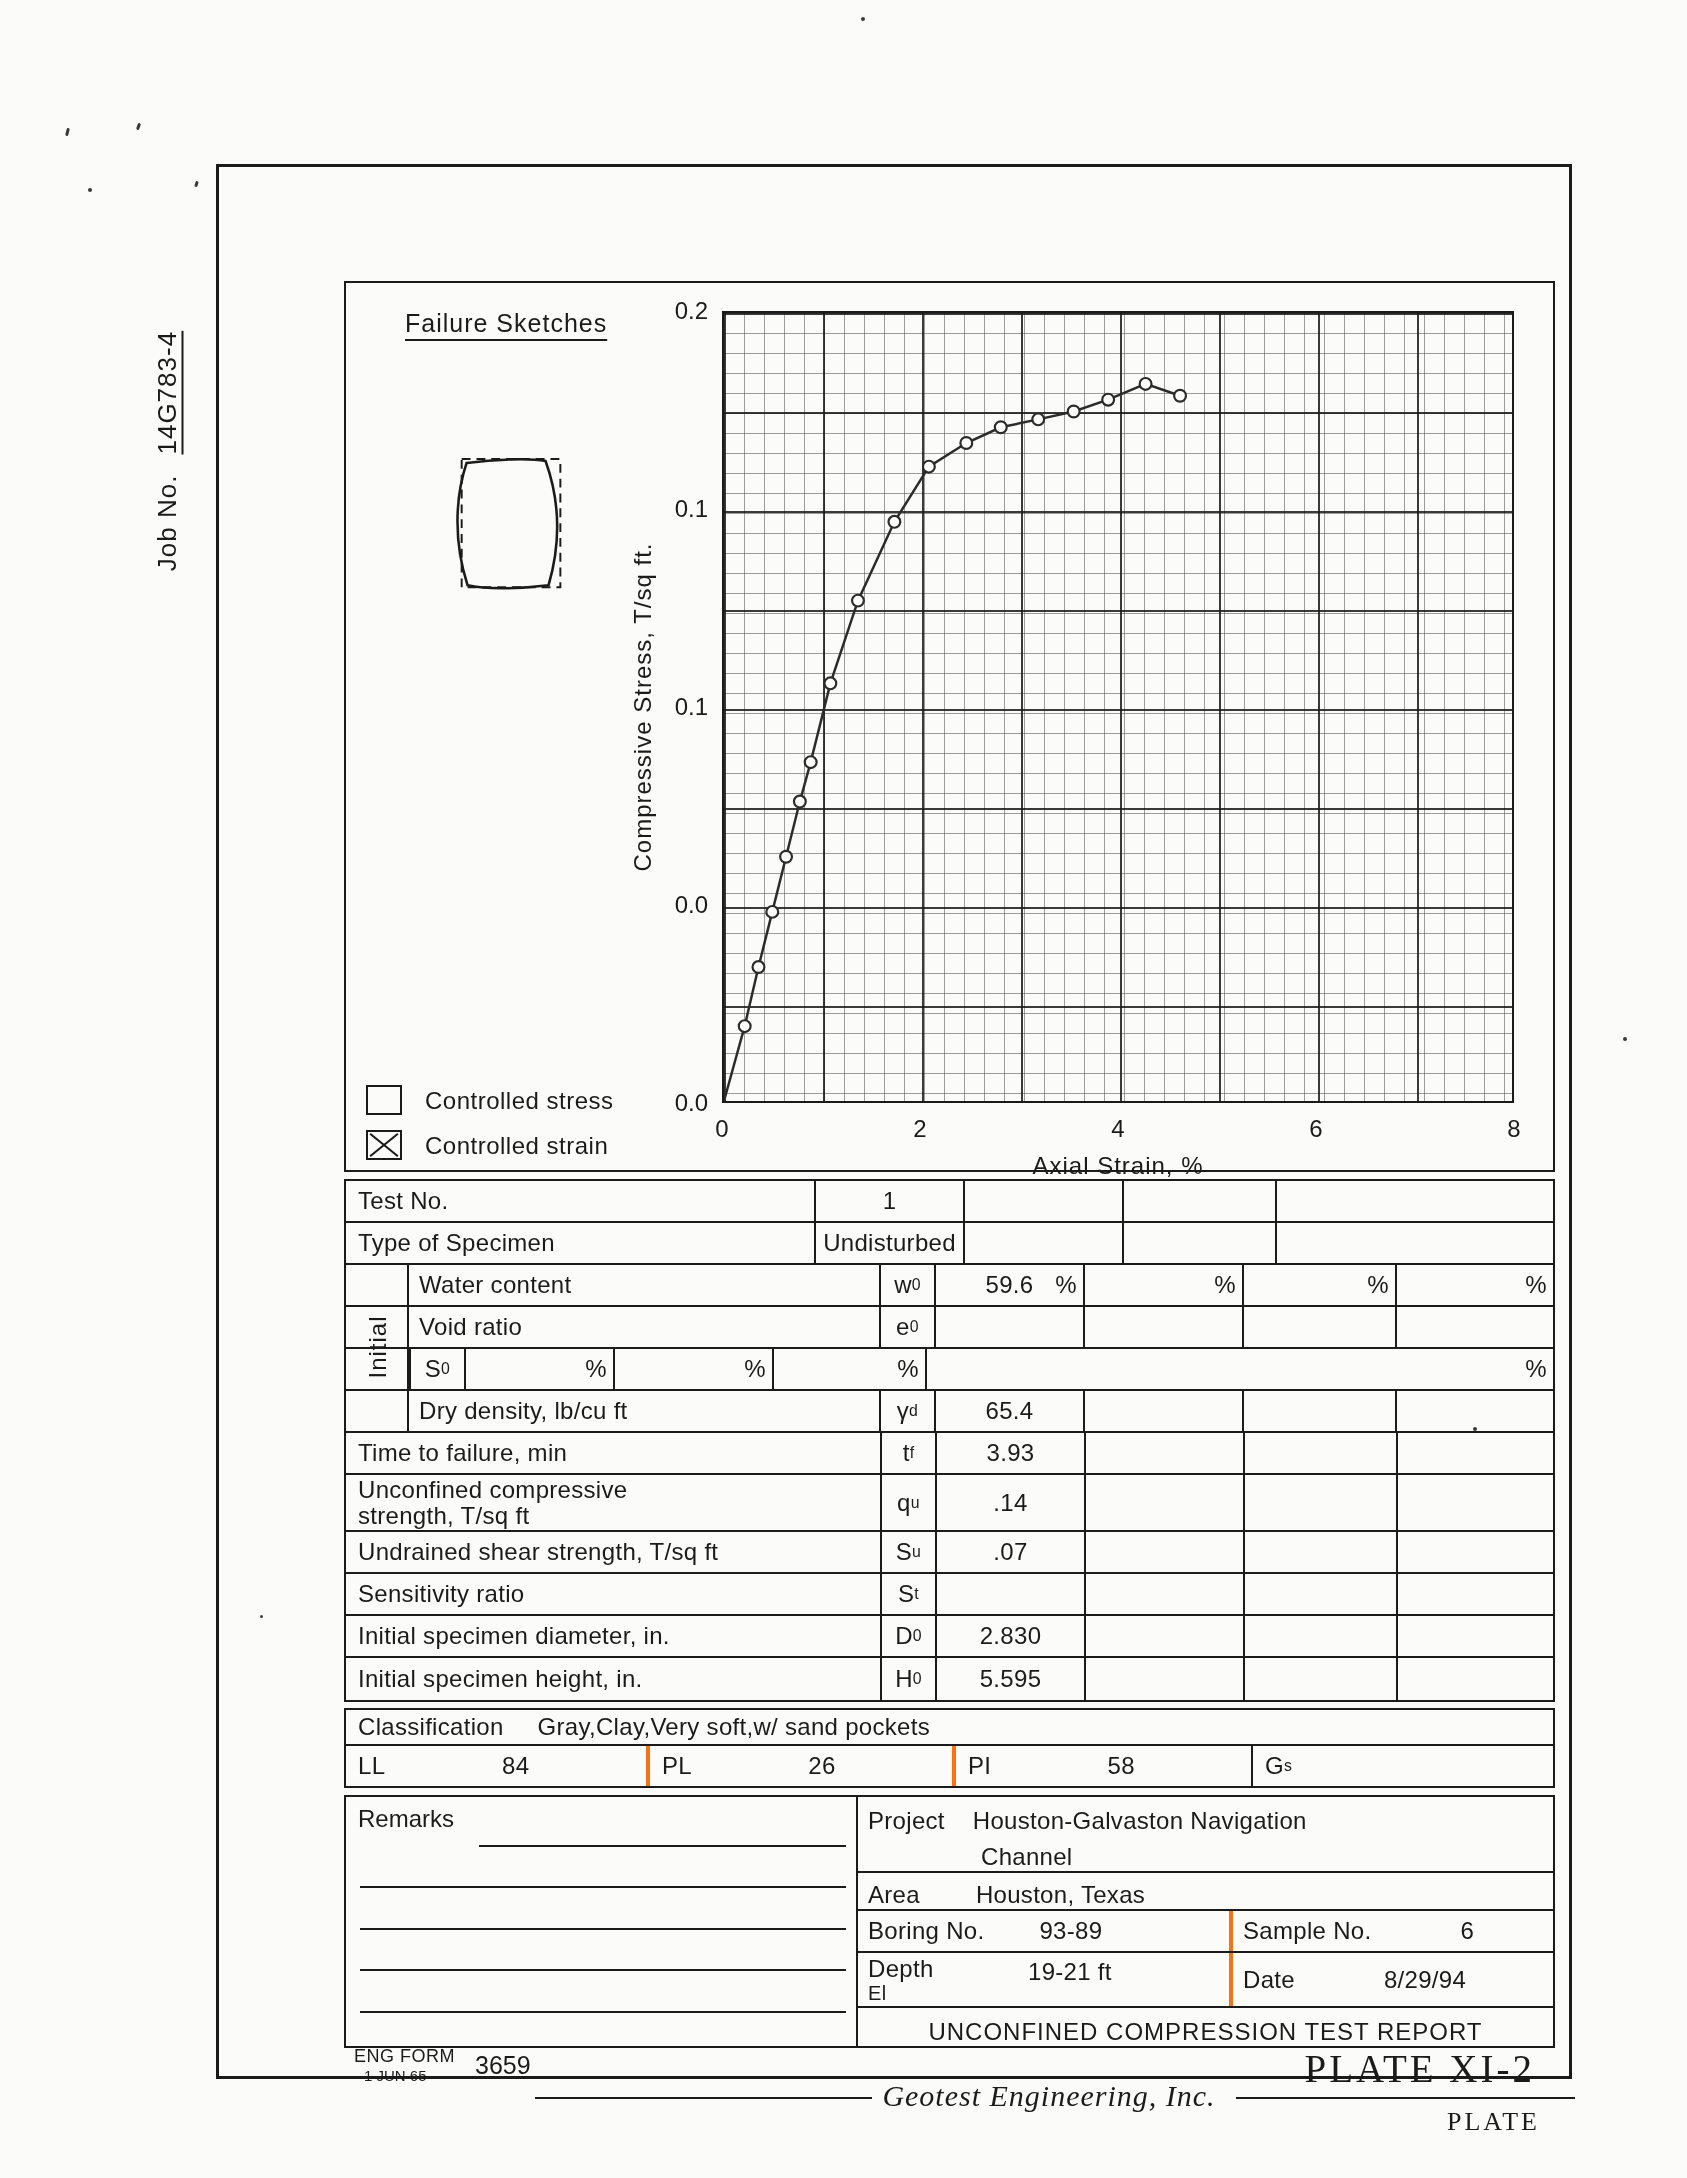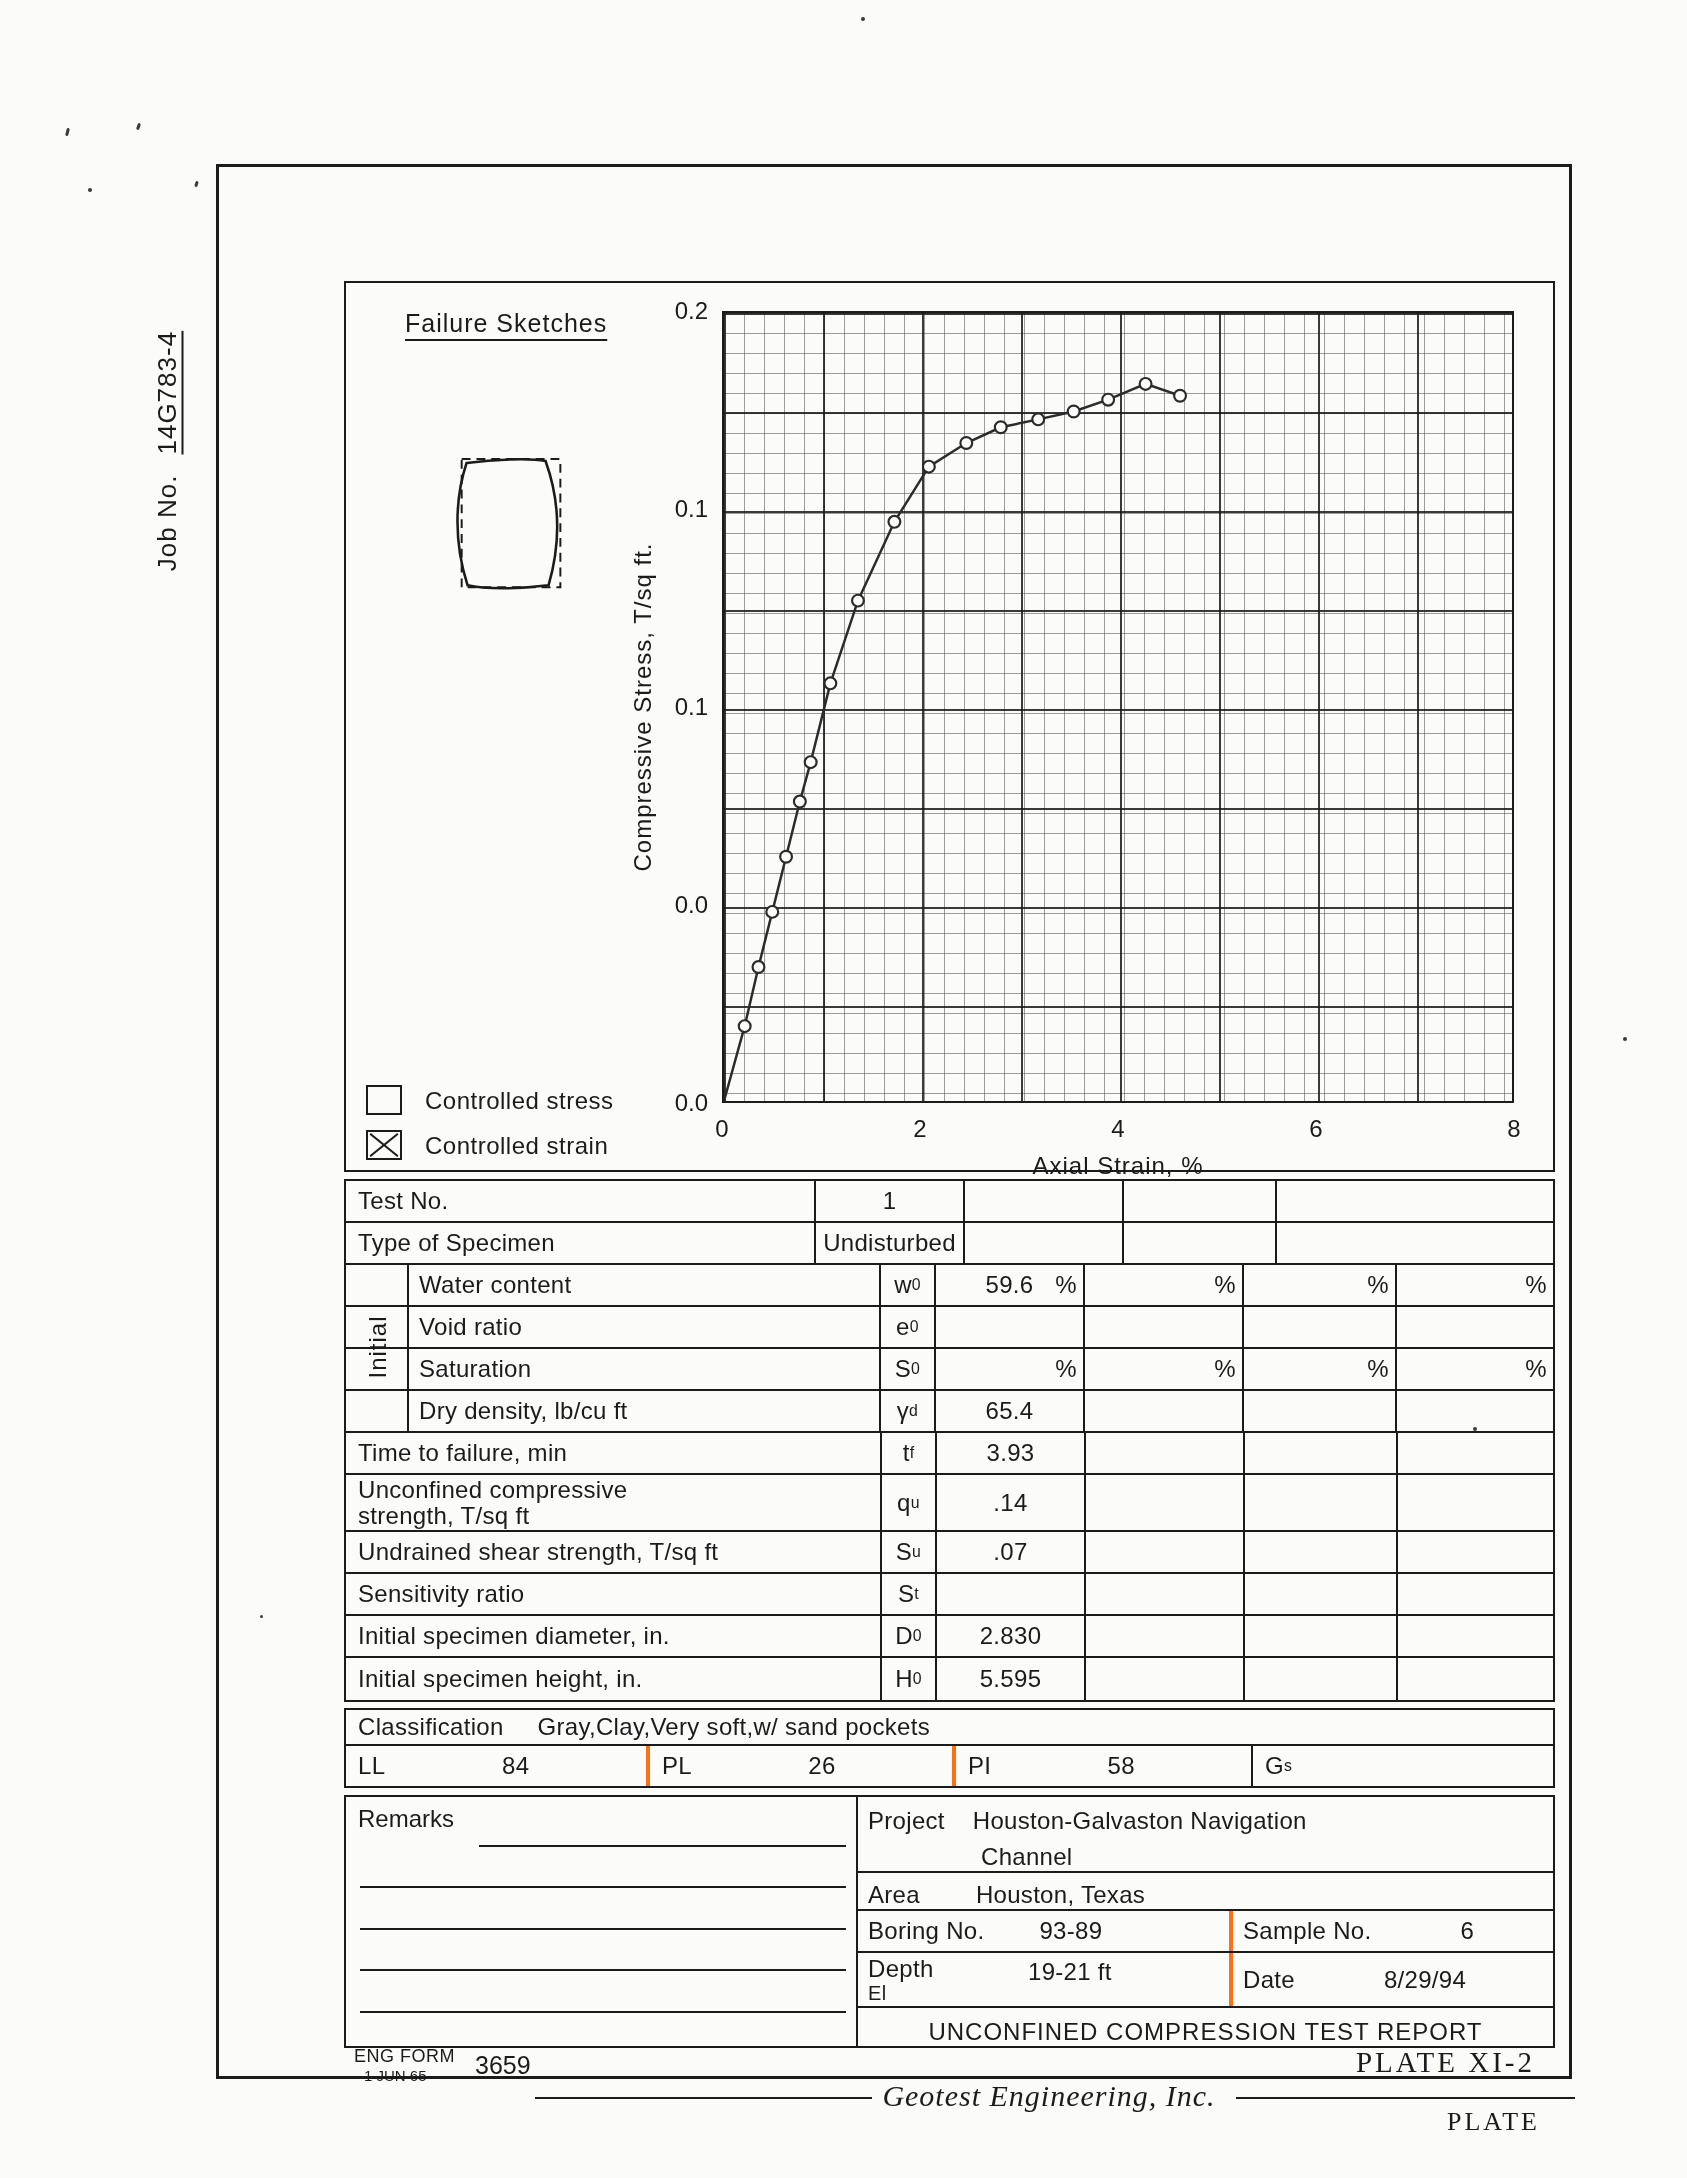--- a/index.html
+++ b/index.html
@@ -108,21 +108,21 @@
   .depth-lbls .el{font-size:20px}
   .depth-val{position:absolute;left:170px;top:5px}
   .ptitle{justify-content:center;letter-spacing:1px}
 
   
   .engform{position:absolute;left:135px;top:1879px;display:flex;gap:20px;align-items:flex-start}
   .ef-name{font-size:18px;letter-spacing:0.5px}
   .ef-date{font-size:15px;padding-left:10px}
   .ef-no{font-size:25px;margin-top:5px}
   .plate{position:absolute;right:34px;top:1879px;font-family:"Liberation Serif",serif;
-         font-size:29px;letter-spacing:3px}
+         font-size:39px;letter-spacing:3px}
   .company{position:absolute;left:871px;top:2079px;width:356px;text-align:center;
            font-family:"Liberation Serif",serif;font-style:italic;font-size:30px;letter-spacing:1px}
   .cline{position:absolute;top:2097px;border-top:2.5px solid #1b1b1b}
   .cl1{left:535px;width:337px}
   .cl2{left:1236px;width:339px}
   .plate-word{position:absolute;left:1447px;top:2107px;font-family:"Liberation Serif",serif;
               font-size:26px;letter-spacing:3px}
 </style>
 </head>
 <body>
@@ -255,21 +255,20 @@
               <sub>0</sub>
             </div>
           <div class="cell v1"></div>
           <div class="cell v2"></div>
           <div class="cell v3"></div>
           <div class="cell v4"></div>
         </div>
 
         <div class="trow h42">
           <div class="cell grp"></div>
-          <div class="cell lblG">Saturation</div>
           <div class="cell sym">
               <span>S</span>
               <sub>0</sub>
             </div>
           <div class="cell v1">
               <span class="u">%</span>
             </div>
           <div class="cell v2">
               <span class="u">%</span>
             </div>

